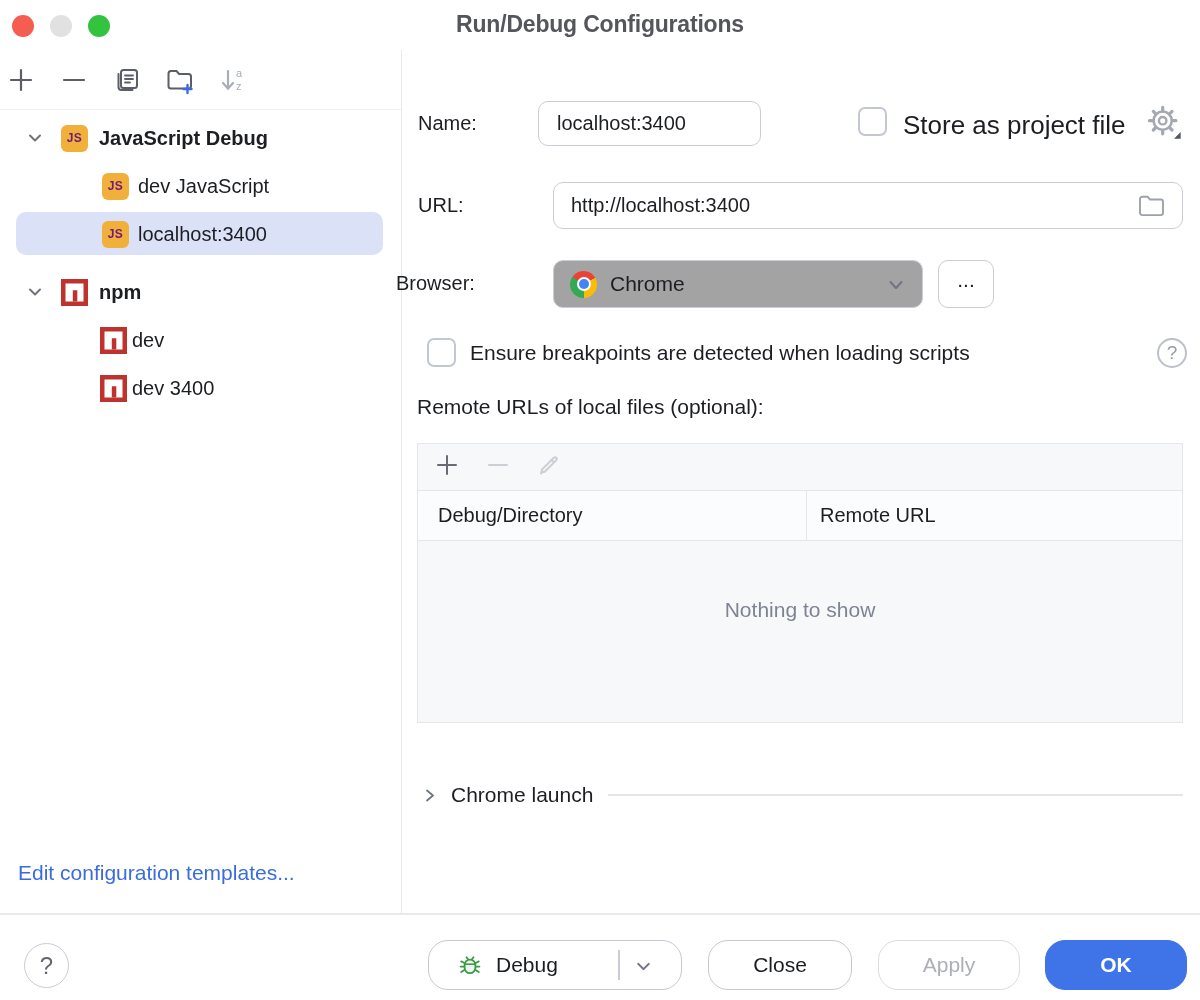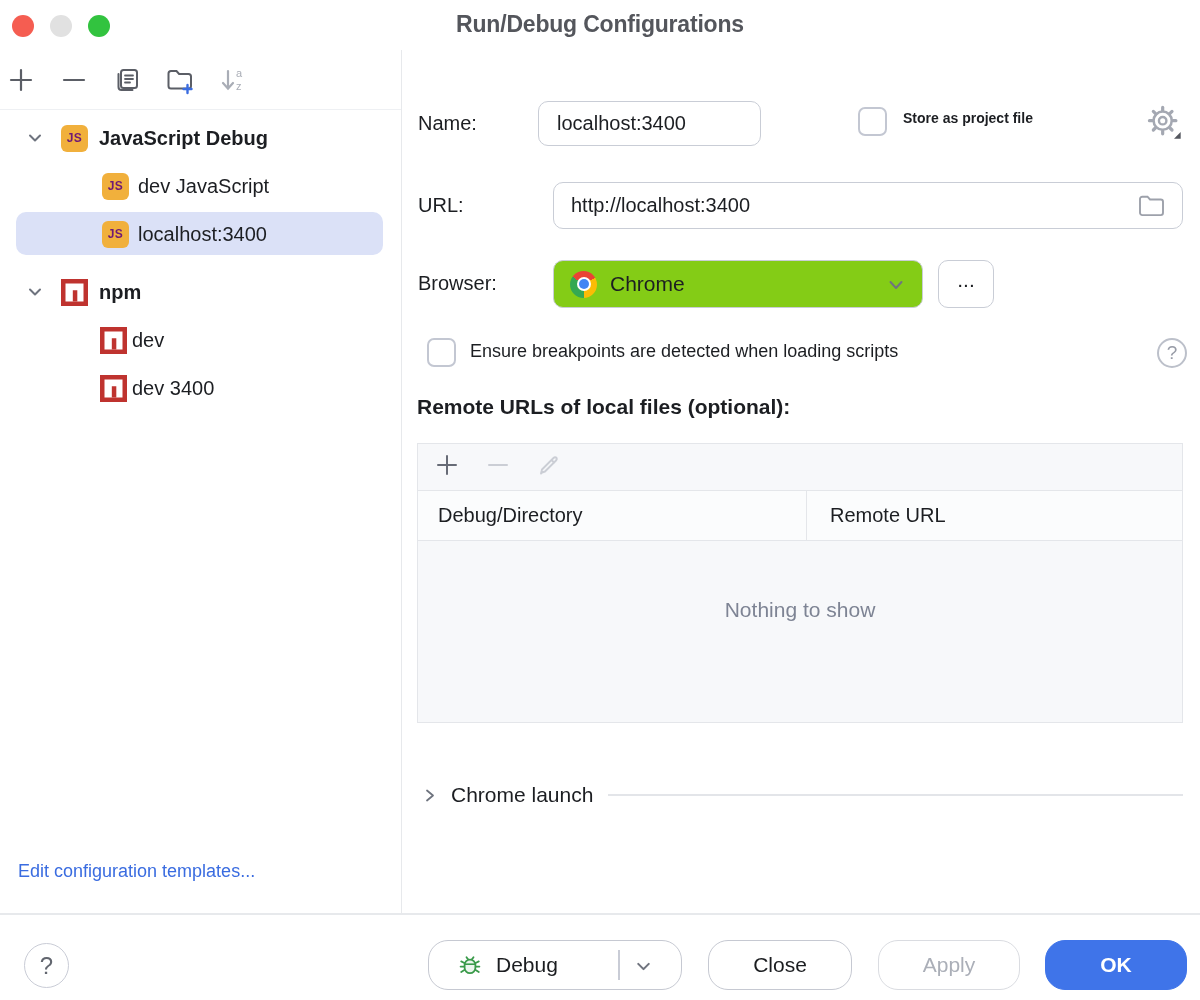--- a/index.html
+++ b/index.html
@@ -47,52 +47,52 @@
   .trow.child-npm .type-icon { margin-left:100px; }
   .trow.child-npm .tlabel { margin-left:5px; }
   .trow.gap-above { margin-top:10px; }
 
   .js-badge {
     width:27px; height:27px; background:#f1b03c; border-radius:6px;
     display:flex; align-items:center; justify-content:center;
     color:#701a75; font-size:12px; font-weight:800; letter-spacing:0.3px;
   }
   .edit-link {
-    position:absolute; left:18px; top:861px; font-size:18px; color:#3a6ce0; cursor:pointer;
+    position:absolute; left:18px; top:861px; font-size:21px; color:#3a6ce0; cursor:pointer;
   }
 
   
   .lblrow { position:absolute; font-size:20px; color:#1c1e22; }
   .txt-input {
     position:absolute; border:1.5px solid #c9cdd6; border-radius:10px;
     font-family:inherit; font-size:20px; color:#1c1e22; background:#fff;
     padding:0 16px; outline:none;
   }
   #name-input  { left:538px; top:101px; width:223px; height:45px; padding-left:18px; }
   #url-input   { left:553px; top:182px; width:630px; height:47px; padding-left:17px; padding-right:48px; }
   .url-folder { position:absolute; left:1138px; top:194px; width:27px; height:24px; }
 
   .checkbox {
     position:absolute; width:29px; height:29px; background:#fff;
     border:2px solid #c3c7d2; border-radius:7px; cursor:pointer;
   }
   #cb-store { left:858px; top:107px; }
   #cb-bp    { left:427px; top:338px; }
   #lbl-name    { left:418px; top:112px; }
-  #lbl-store   { left:903px; top:110px; font-size:14px;font-weight:bold; }
+  #lbl-store   { left:903px; top:110px; font-size:26px; }
   #lbl-url     { left:418px; top:194px; }
-  #lbl-browser { left:418px; top:272px; }
-  #lbl-bp      { left:470px; top:341px; font-size:18px; }
-  #lbl-remote  { left:417px; top:395px; font-size:21px;font-weight:bold; }
+  #lbl-browser { left:396px; top:272px; }
+  #lbl-bp      { left:470px; top:341px; font-size:21px; }
+  #lbl-remote  { left:417px; top:395px; font-size:21px; }
 
   .gear-btn { position:absolute; left:1146px; top:104px; width:36px; height:36px; cursor:pointer; }
 
   .select {
     position:absolute; left:553px; top:260px; width:370px; height:48px;
-    border:1.5px solid #c9cdd6; border-radius:10px; background:#84cc16;
+    border:1.5px solid #c9cdd6; border-radius:10px; background:#a3a3a3;
     display:flex; align-items:center; cursor:pointer;
   }
   .chrome-icon {
     width:27px; height:27px; border-radius:50%; margin-left:16px; position:relative;
     background:conic-gradient(from -55deg, #ea4335 0 115deg, #fbbc05 115deg 235deg, #34a853 235deg 360deg);
   }
   .chrome-icon::before {
     content:""; position:absolute; left:50%; top:50%; width:14px; height:14px;
     transform:translate(-50%,-50%); background:#fff; border-radius:50%;
   }
@@ -119,21 +119,21 @@
   .rtable {
     position:absolute; left:417px; top:443px; width:766px; height:280px;
     border:1.5px solid #e4e6ea; background:#f7f8fa;
   }
   .rt-toolbar {
     height:47px; border-bottom:1.5px solid #e4e6ea;
     display:flex; align-items:center; padding-left:16px; gap:25px;
   }
   .rt-header { height:50px; border-bottom:1.5px solid #e4e6ea; background:#fbfcfd; display:flex; font-size:20px; }
   .rt-col1 { width:388px; padding-left:20px; display:flex; align-items:center; }
-  .rt-col2 { flex:1; padding-left:23px; border-left:1.5px solid #e4e6ea; display:flex; align-items:center; }
+  .rt-col2 { flex:1; padding-left:13px; border-left:1.5px solid #e4e6ea; display:flex; align-items:center; }
   .rt-body {
     height:179px; display:flex; align-items:center; justify-content:center;
     color:#7e8494; font-size:21px; padding-bottom:42px;
   }
 
   
   .before {
     position:absolute; left:421px; top:780px; width:762px; height:30px;
     display:flex; align-items:center; font-size:21px;
   }

